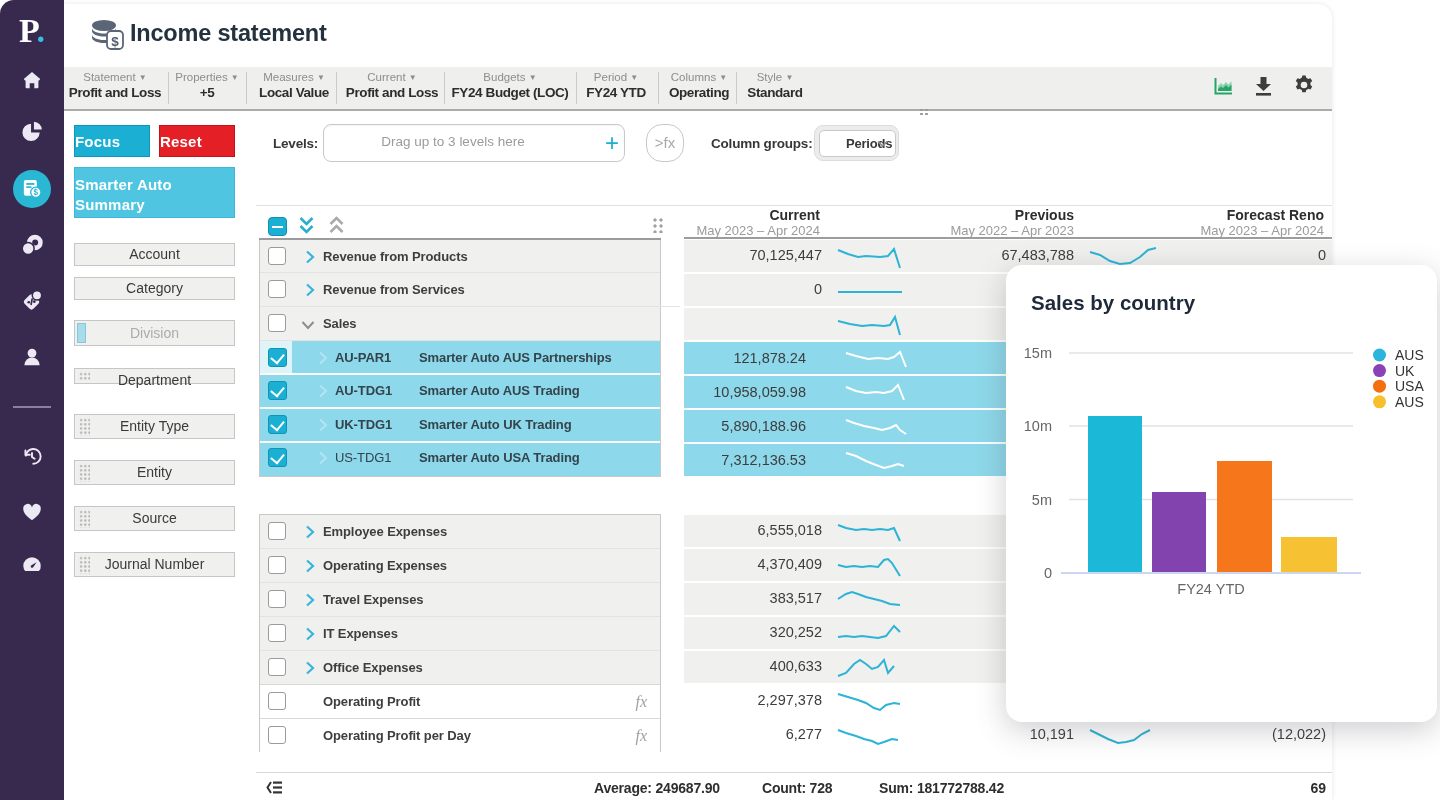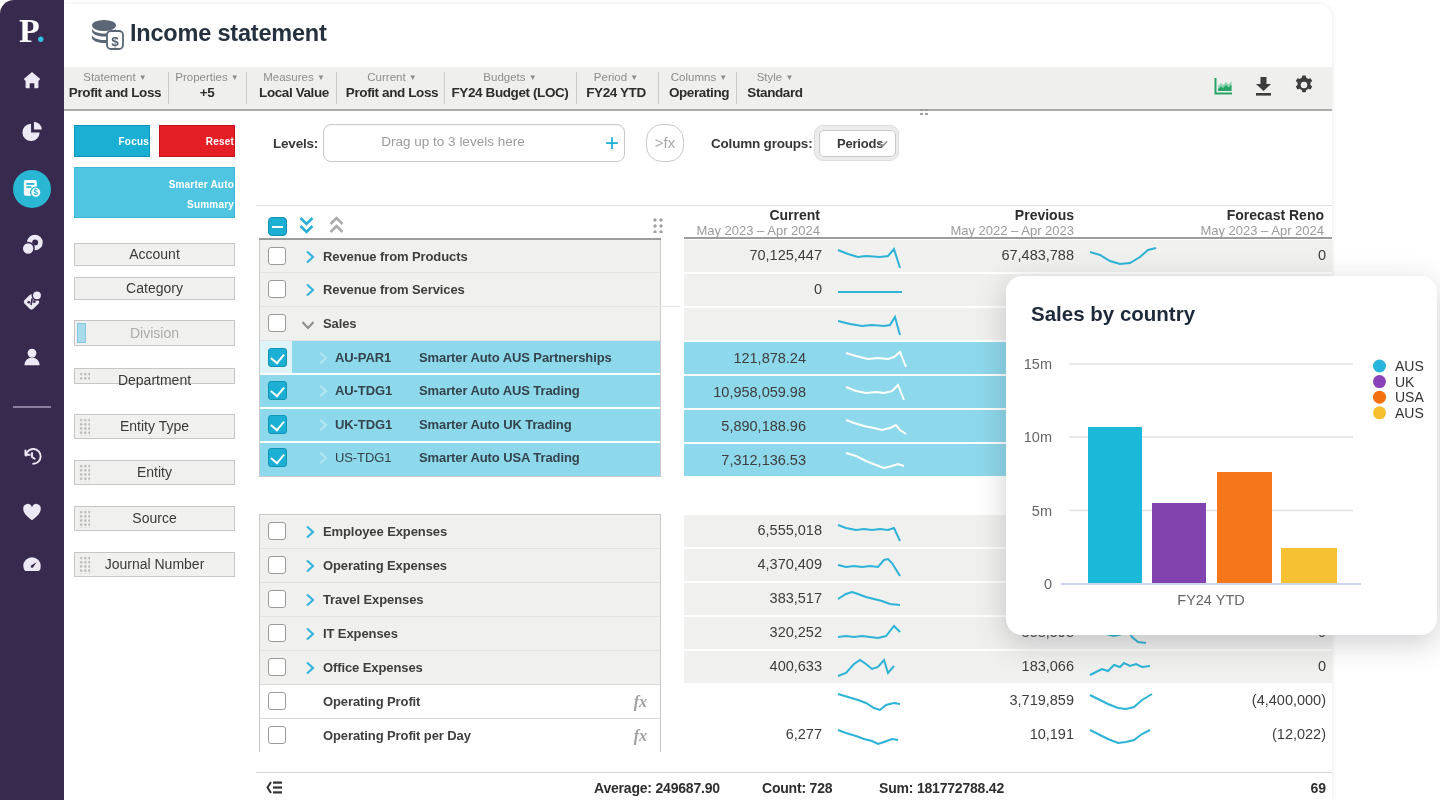--- a/index.html
+++ b/index.html
@@ -22,45 +22,45 @@
   color:#24313e; letter-spacing:-0.2px; }
 
 #toolbar { position:absolute; left:64px; top:67px; width:1268px; height:44px;
   background:#efefed; border-bottom:2px solid #ababab; }
 .titem { position:absolute; top:71px; height:42px; text-align:center; white-space:nowrap; }
 .titem .lab { font-size:11.5px; color:#8d8d8d; }
 .titem .lab .car { font-size:8px; vertical-align:1px; }
 .titem .val { font-size:13.5px; letter-spacing:-0.4px; color:#2d2d2d; font-weight:700; margin-top:2px; white-space:nowrap; }
 .tsep { position:absolute; top:5px; width:1px; height:32px; background:#c9c9c9; }
 
-.btn { position:absolute; text-align:right; color:#fff; font-weight:700; font-size:10px; letter-spacing:0.2px; }
+.btn { position:absolute; text-align:left; color:#fff; font-weight:700; font-size:15px; letter-spacing:0.2px; }
 .lvlbtn { position:absolute; left:74px; width:161px; background:#f0f0ee;
   border:1px solid #c6c6c6; color:#3a3a3a; font-size:14px; text-align:center; }
 .drg:before { content:""; position:absolute; left:3px; top:2px; bottom:2px; width:12px;
   background-image:radial-gradient(circle, #b9b9b9 1.1px, transparent 1.3px);
   background-size:4.2px 4.2px; background-position:1px 1px; }
 .rowR { position:absolute; left:684px; width:648px; height:34px;text-decoration:underline; }
 .gray { background:#f0f0ee; }
 .teal { background:#8dd8ea; }
 .num { position:absolute; top:0; height:34px; line-height:34px; font-size:14.5px;
   color:#3d3d3d; text-align:right; }
 .spark { position:absolute; top:5px; }
 .cb { position:absolute; width:18px; height:18px; background:#fff;
   border:1.5px solid #9a9a9a; border-radius:3px; }
 .cbx { position:absolute; width:19px; height:19px; background:#1bafd4;
   border:1.5px solid #0f94b6; border-radius:3px; }
 .cbx:after { content:""; position:absolute; left:4px; top:1.5px; width:7px; height:10px;
   border:solid #fff; border-width:0 2.6px 2.6px 0; transform:rotate(40deg); }
 .fx { position:absolute; right:13px; top:0; height:34px; line-height:34px;
   font-size:16px; color:#a0a0a0; font-family:"Liberation Serif", serif;
-  font-style:italic; font-weight:700; }
+  font-style:italic; font-weight:400; }
 .rtext { position:absolute; top:0; height:34px; line-height:34px; font-size:13px;
   letter-spacing:-0.1px; font-weight:600; color:#3e3e3e; }
 
-#popup { position:absolute; left:1006px; top:276px; width:431px; height:359px;
+#popup { position:absolute; left:1006px; top:265px; width:431px; height:457px;
   background:#fff; border-radius:16px; box-shadow:0 8px 30px rgba(80,80,90,0.28); }
 #popup h2 { position:absolute; left:25px; top:26px; font-size:20.5px; color:#1e2a3a;
   font-weight:700; }
 </style>
 </head>
 <body>
 <div id="card"></div>
 <div id="sidebar">
   <div id="logo">P<span class="dot">.</span></div>
   <svg style="top:69px" width="22" height="22" viewBox="0 0 24 24" fill="#ece9f4">
@@ -182,21 +182,21 @@
 <div class="lvlbtn drg" style="top:552px;height:25px;line-height:23px">Journal Number</div>
 
 <div class="abs" style="left:273px;top:136px;font-size:13.5px;letter-spacing:-0.2px;font-weight:700;color:#373737">Levels:</div>
 <div class="abs" style="left:323px;top:124px;width:302px;height:38px;background:#fff;border:1px solid #c9c9c9;border-radius:8px;box-shadow:inset 0 1px 2px rgba(0,0,0,0.05)">
   <div class="abs" style="left:0;top:9px;width:258px;text-align:center;font-size:13.5px;color:#9b9b9b">Drag up to 3 levels here</div>
   <div class="abs" style="left:281px;top:4px;font-size:24px;color:#1bafd4;font-weight:400">+</div>
 </div>
 <div class="abs" style="left:646px;top:124px;width:38px;height:38px;border:1px solid #c9c9c9;border-radius:16px;text-align:center;line-height:36px;font-size:15px;color:#a8a8a8">&gt;fx</div>
 <div class="abs" style="left:711px;top:136px;font-size:13.5px;letter-spacing:-0.2px;font-weight:700;color:#373737">Column groups:</div>
 <div class="abs" style="left:814px;top:125px;width:85px;height:36px;background:#ececec;border:1px solid #dcdcdc;border-radius:9px">
-  <div class="abs" style="left:4px;top:4px;width:77px;height:27px;background:#fff;border:1px solid #c9c9c9;border-radius:5px;text-align:left;padding-left:17px;line-height:25px;font-size:13px;letter-spacing:-0.2px;font-weight:600;color:#373737">Periods
+  <div class="abs" style="left:4px;top:4px;width:77px;height:27px;background:#fff;border:1px solid #c9c9c9;border-radius:5px;text-align:left;padding-left:26px;line-height:25px;font-size:13px;letter-spacing:-0.2px;font-weight:600;color:#373737">Periods
     <svg style="position:absolute;right:7px;top:9px" width="11" height="8" viewBox="0 0 11 8">
         <path d="M1 1.5 L5.5 6 L10 1.5" fill="none" stroke="#8a8a8a" stroke-width="1.6"></path>
       </svg>
   </div>
 </div>
 
 <div class="abs" style="left:256px;top:205px;width:1076px;height:1px;background:#e0e0e0"></div>
 <div class="abs" style="left:268px;top:217px;width:19px;height:19px;background:#1bafd4;border:1px solid #138fb0;border-radius:4px">
   <div class="abs" style="left:3px;top:7.5px;width:11px;height:2.5px;background:#fff"></div>
   </div>
@@ -406,20 +406,21 @@
   <svg class="spark" style="left:152px" width="68" height="26" viewBox="0 0 68 26">
       <polyline points="2,20 10,17 18,8 24,4 30,8 36,13 42,11 48,4 52,17 58,10" fill="none" stroke="#2cb3d6" stroke-width="2"></polyline>
     </svg>
   <div class="num" style="left:190px;width:200px;line-height:31px">183,066</div>
   <svg class="spark" style="left:404px" width="70" height="26" viewBox="0 0 70 26">
       <polyline points="2,19 8,16 14,13 20,15 26,9 32,11 36,7 42,10 48,8 54,11 62,10" fill="none" stroke="#2cb3d6" stroke-width="2"></polyline>
     </svg>
   <div class="num" style="left:442px;width:200px;line-height:31px">0</div>
 </div>
 <div class="rowR" style="top:685px;height:32px;background:#fff">
+  <div class="num" style="left:-62px;width:200px;line-height:31px">2,297,378</div>
   <svg class="spark" style="left:152px" width="68" height="26" viewBox="0 0 68 26">
       <polyline points="2,4 12,7 22,10 30,13 38,18 44,20 50,15 58,13 64,14" fill="none" stroke="#2cb3d6" stroke-width="2"></polyline>
     </svg>
   <div class="num" style="left:190px;width:200px;line-height:31px">3,719,859</div>
   <svg class="spark" style="left:404px" width="70" height="26" viewBox="0 0 70 26">
       <polyline points="2,5 10,9 20,14 30,18 38,19 46,17 54,10 64,4" fill="none" stroke="#2cb3d6" stroke-width="2"></polyline>
     </svg>
   <div class="num" style="left:442px;width:200px;line-height:31px">(4,400,000)</div>
 </div>
 <div class="rowR" style="top:719px;height:32px;background:#fff">

